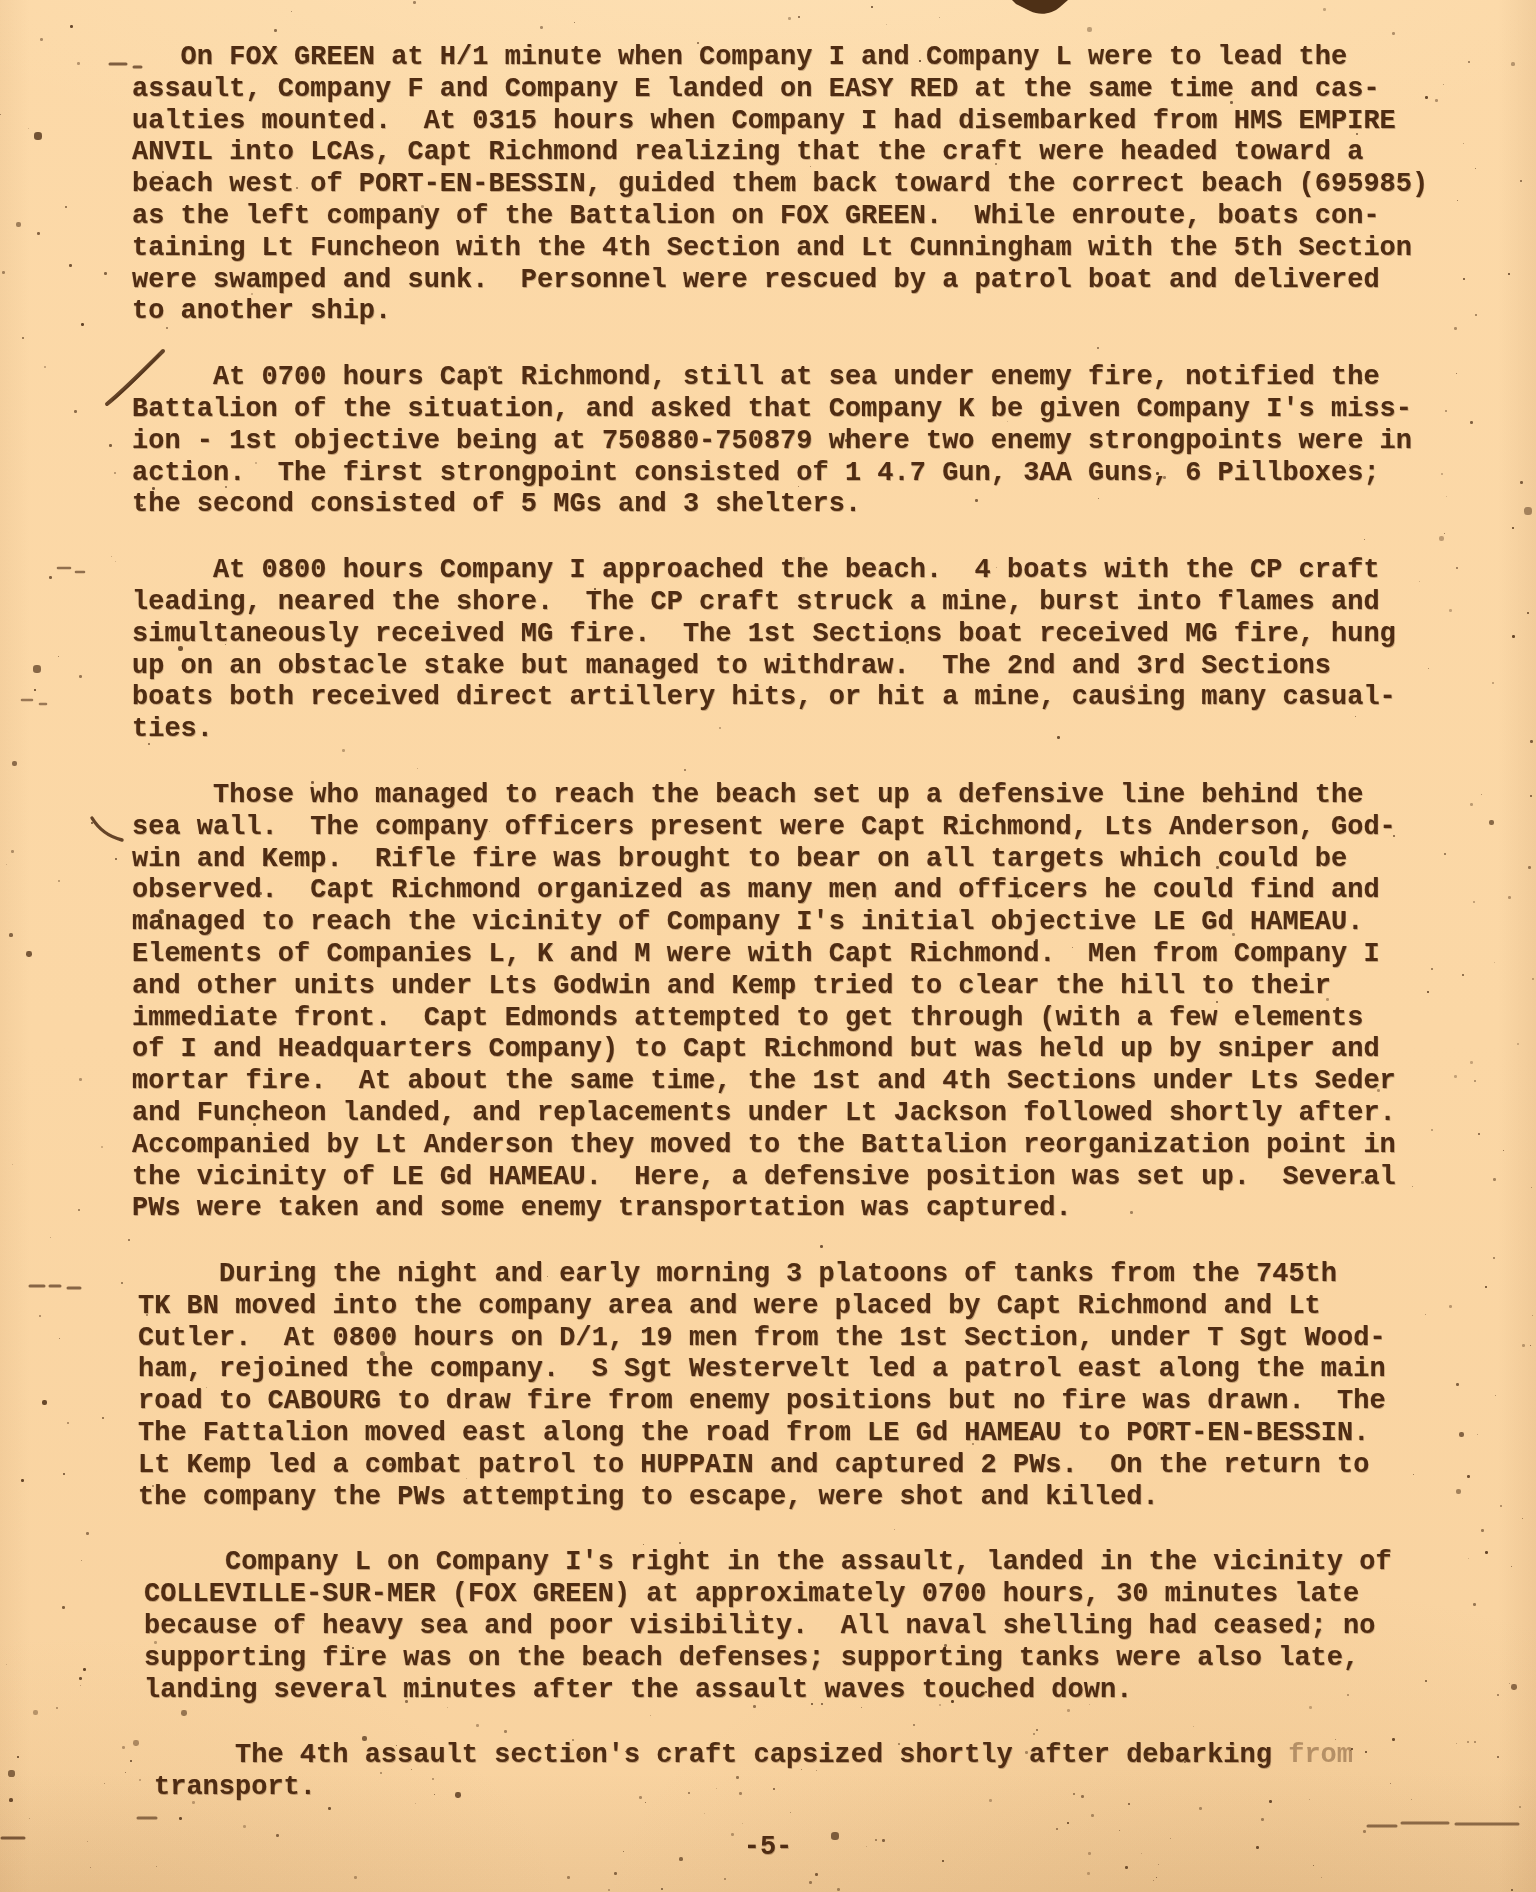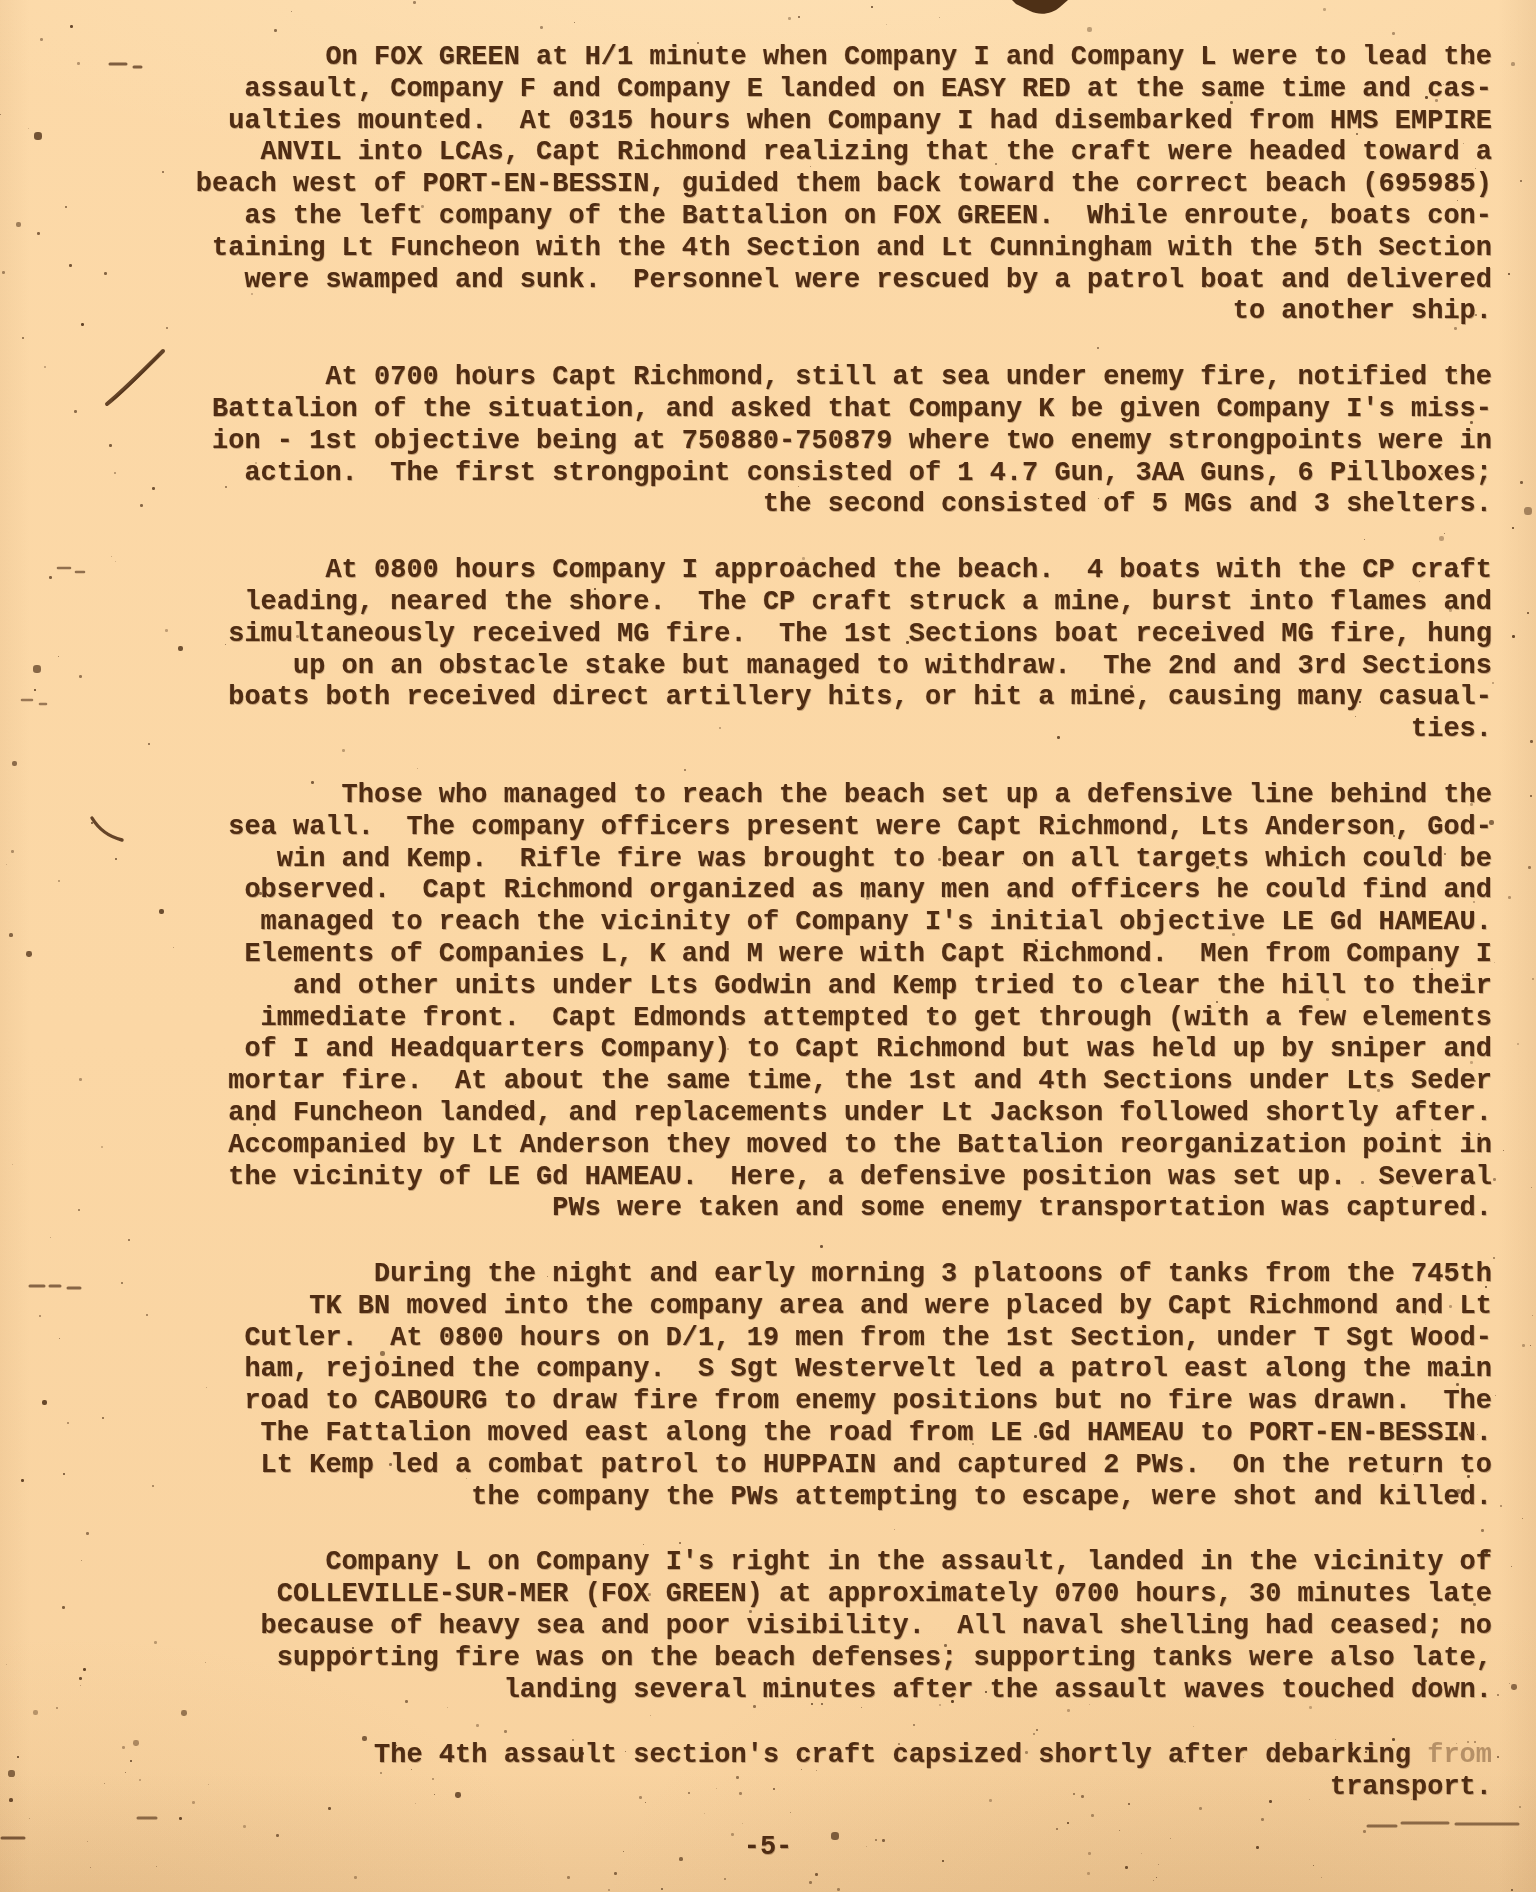--- a/index.html
+++ b/index.html
@@ -26,21 +26,21 @@
     position:absolute;left:132px;top:42px;width:1360px;
     color:#4f2c13;
     font-size:27px;line-height:31.8px;font-weight:bold;
     white-space:pre;
     text-shadow:0.6px 0.6px 0 rgba(82,48,20,0.32), -0.4px 0 0 rgba(82,48,20,0.18);
   }
   .para{margin:0 0 34px 0;}
   .para:nth-child(5){margin-left:6px;}
   .para:nth-child(6){margin-left:12px;}
   .para:nth-child(7){margin-left:22px;}
-  .text-line{height:31.8px;text-align:right;}
+  .text-line{height:31.8px;}
   .faded{color:rgba(79,44,19,0.38);text-shadow:none;}
   .page-number{
     position:absolute;top:1832px;left:0;width:100%;
     text-align:center;color:#4f2c13;
     font:bold 27px/31px "Liberation Mono","DejaVu Sans Mono",monospace;
     text-shadow:0.6px 0.6px 0 rgba(82,48,20,0.32);
   }
   .marks-svg{position:absolute;inset:0;pointer-events:none;}
   .speckles{position:absolute;inset:0;pointer-events:none;}
   .speck{position:absolute;background:#45270f;border-radius:40%;}

